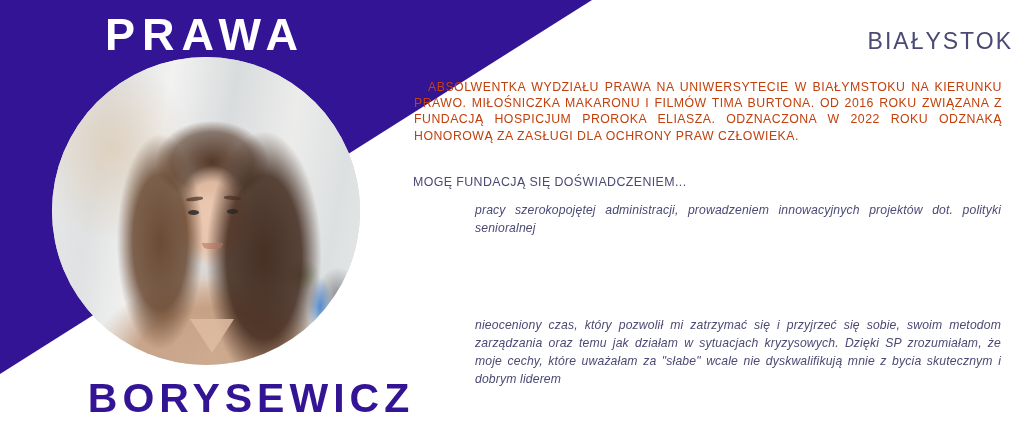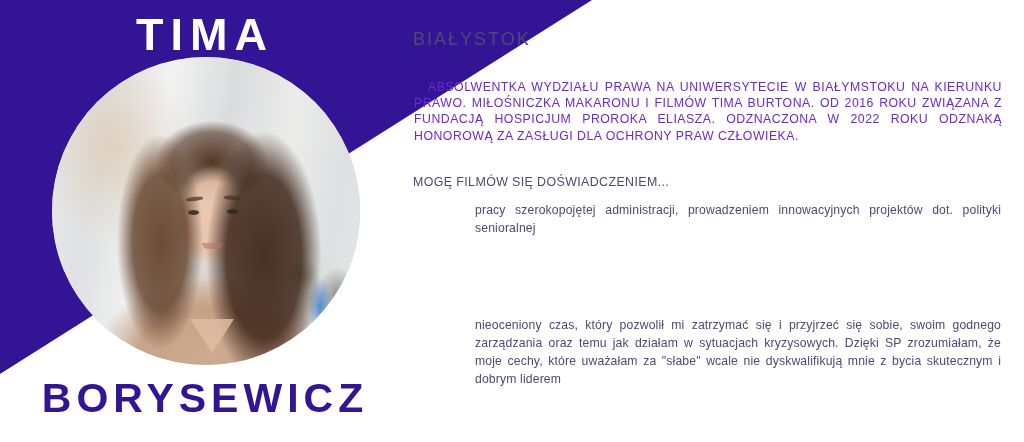--- a/index.html
+++ b/index.html
@@ -53,20 +53,21 @@
     top: 378px;
     width: 410px;
     text-align: center;
     color: #331494;
     font-size: 41px;
     font-weight: bold;
     letter-spacing: 5px;
     line-height: 1;
     z-index: 4;
     white-space: nowrap;
+    padding-left: 46px;
   }
 
   
   .portrait {
     position: absolute;
     left: 52px;
     top: 57px;
     width: 308px;
     height: 308px;
     border-radius: 50%;
@@ -143,32 +144,32 @@
     top: 0;
     width: 600px;
     height: 442px;
     z-index: 5;
   }
   .city {
     position: absolute;
     left: 0;
     top: 30px;
     width: 600px;
-    text-align: left;
+    text-align: right;
     color: #4b4a74;
-    font-size: 18px;
+    font-size: 23px;
     letter-spacing: 2px;
     line-height: 1;
   }
   .intro {
     position: absolute;
     left: 1px;
     top: 79px;
     width: 588px;
-    color: #6d28d9;
+    color: #c2410c;
     font-size: 12.3px;
     line-height: 16.2px;
     letter-spacing: 0.5px;
     text-align: justify;
     text-indent: 14px;
   }
   .section {
     position: absolute;
     left: 0;
     width: 588px;
@@ -181,33 +182,34 @@
     margin: 0 0 11px 0;
   }
   .section-body {
     color: #4b4a74;
     font-size: 12.2px;
     line-height: 18px;
     letter-spacing: 0.15px;
     text-align: justify;
     margin: 0 0 0 62px;
     width: 526px;
+    font-style: italic;
   }
   .sec-1 { top: 175px; }
   .sec-2 { top: 248px; }
   .sec-3 { top: 316px; }
 </style>
 </head>
 <body>
 
 <div class="poster">
 
   <div class="purple-shape"></div>
 
-  <div class="first-name">TIMA</div>
+  <div class="first-name">PRAWA</div>
 
   <div class="portrait">
     <div class="portrait-photo">
       <div class="portrait-brow" style="left:134px; top:140px; transform:rotate(-6deg);"></div>
       <div class="portrait-brow" style="left:172px; top:139px; transform:rotate(5deg);"></div>
       <div class="portrait-eye" style="left:136px; top:153px;"></div>
       <div class="portrait-eye" style="left:175px; top:152px;"></div>
       <div class="portrait-mouth"></div>
       <div class="portrait-vneck"></div>
     </div>
@@ -215,25 +217,25 @@
 
   <div class="last-name">BORYSEWICZ</div>
 
   <div class="content">
 
     <div class="city">BIAŁYSTOK</div>
 
     <div class="intro">ABSOLWENTKA WYDZIAŁU PRAWA NA UNIWERSYTECIE W BIAŁYMSTOKU NA KIERUNKU PRAWO. MIŁOŚNICZKA MAKARONU I FILMÓW TIMA BURTONA. OD 2016 ROKU ZWIĄZANA Z FUNDACJĄ HOSPICJUM PROROKA ELIASZA. ODZNACZONA W 2022 ROKU ODZNAKĄ HONOROWĄ ZA ZASŁUGI DLA OCHRONY PRAW CZŁOWIEKA.</div>
 
     <div class="section sec-1">
-      <p class="section-title">MOGĘ FILMÓW SIĘ DOŚWIADCZENIEM...</p>
+      <p class="section-title">MOGĘ FUNDACJĄ SIĘ DOŚWIADCZENIEM...</p>
       <p class="section-body">pracy szerokopojętej administracji, prowadzeniem innowacyjnych projektów dot. polityki senioralnej</p>
     </div>
 
     <div class="section sec-2">
     </div>
 
     <div class="section sec-3">
-      <p class="section-body">nieoceniony czas, który pozwolił mi zatrzymać się i przyjrzeć się sobie, swoim godnego zarządzania oraz temu jak działam w sytuacjach kryzysowych. Dzięki SP zrozumiałam, że moje cechy, które uważałam za "słabe" wcale nie dyskwalifikują mnie z bycia skutecznym i dobrym liderem</p>
+      <p class="section-body">nieoceniony czas, który pozwolił mi zatrzymać się i przyjrzeć się sobie, swoim metodom zarządzania oraz temu jak działam w sytuacjach kryzysowych. Dzięki SP zrozumiałam, że moje cechy, które uważałam za "słabe" wcale nie dyskwalifikują mnie z bycia skutecznym i dobrym liderem</p>
     </div>
 
   </div>
 </div>
 
 </body></html>

